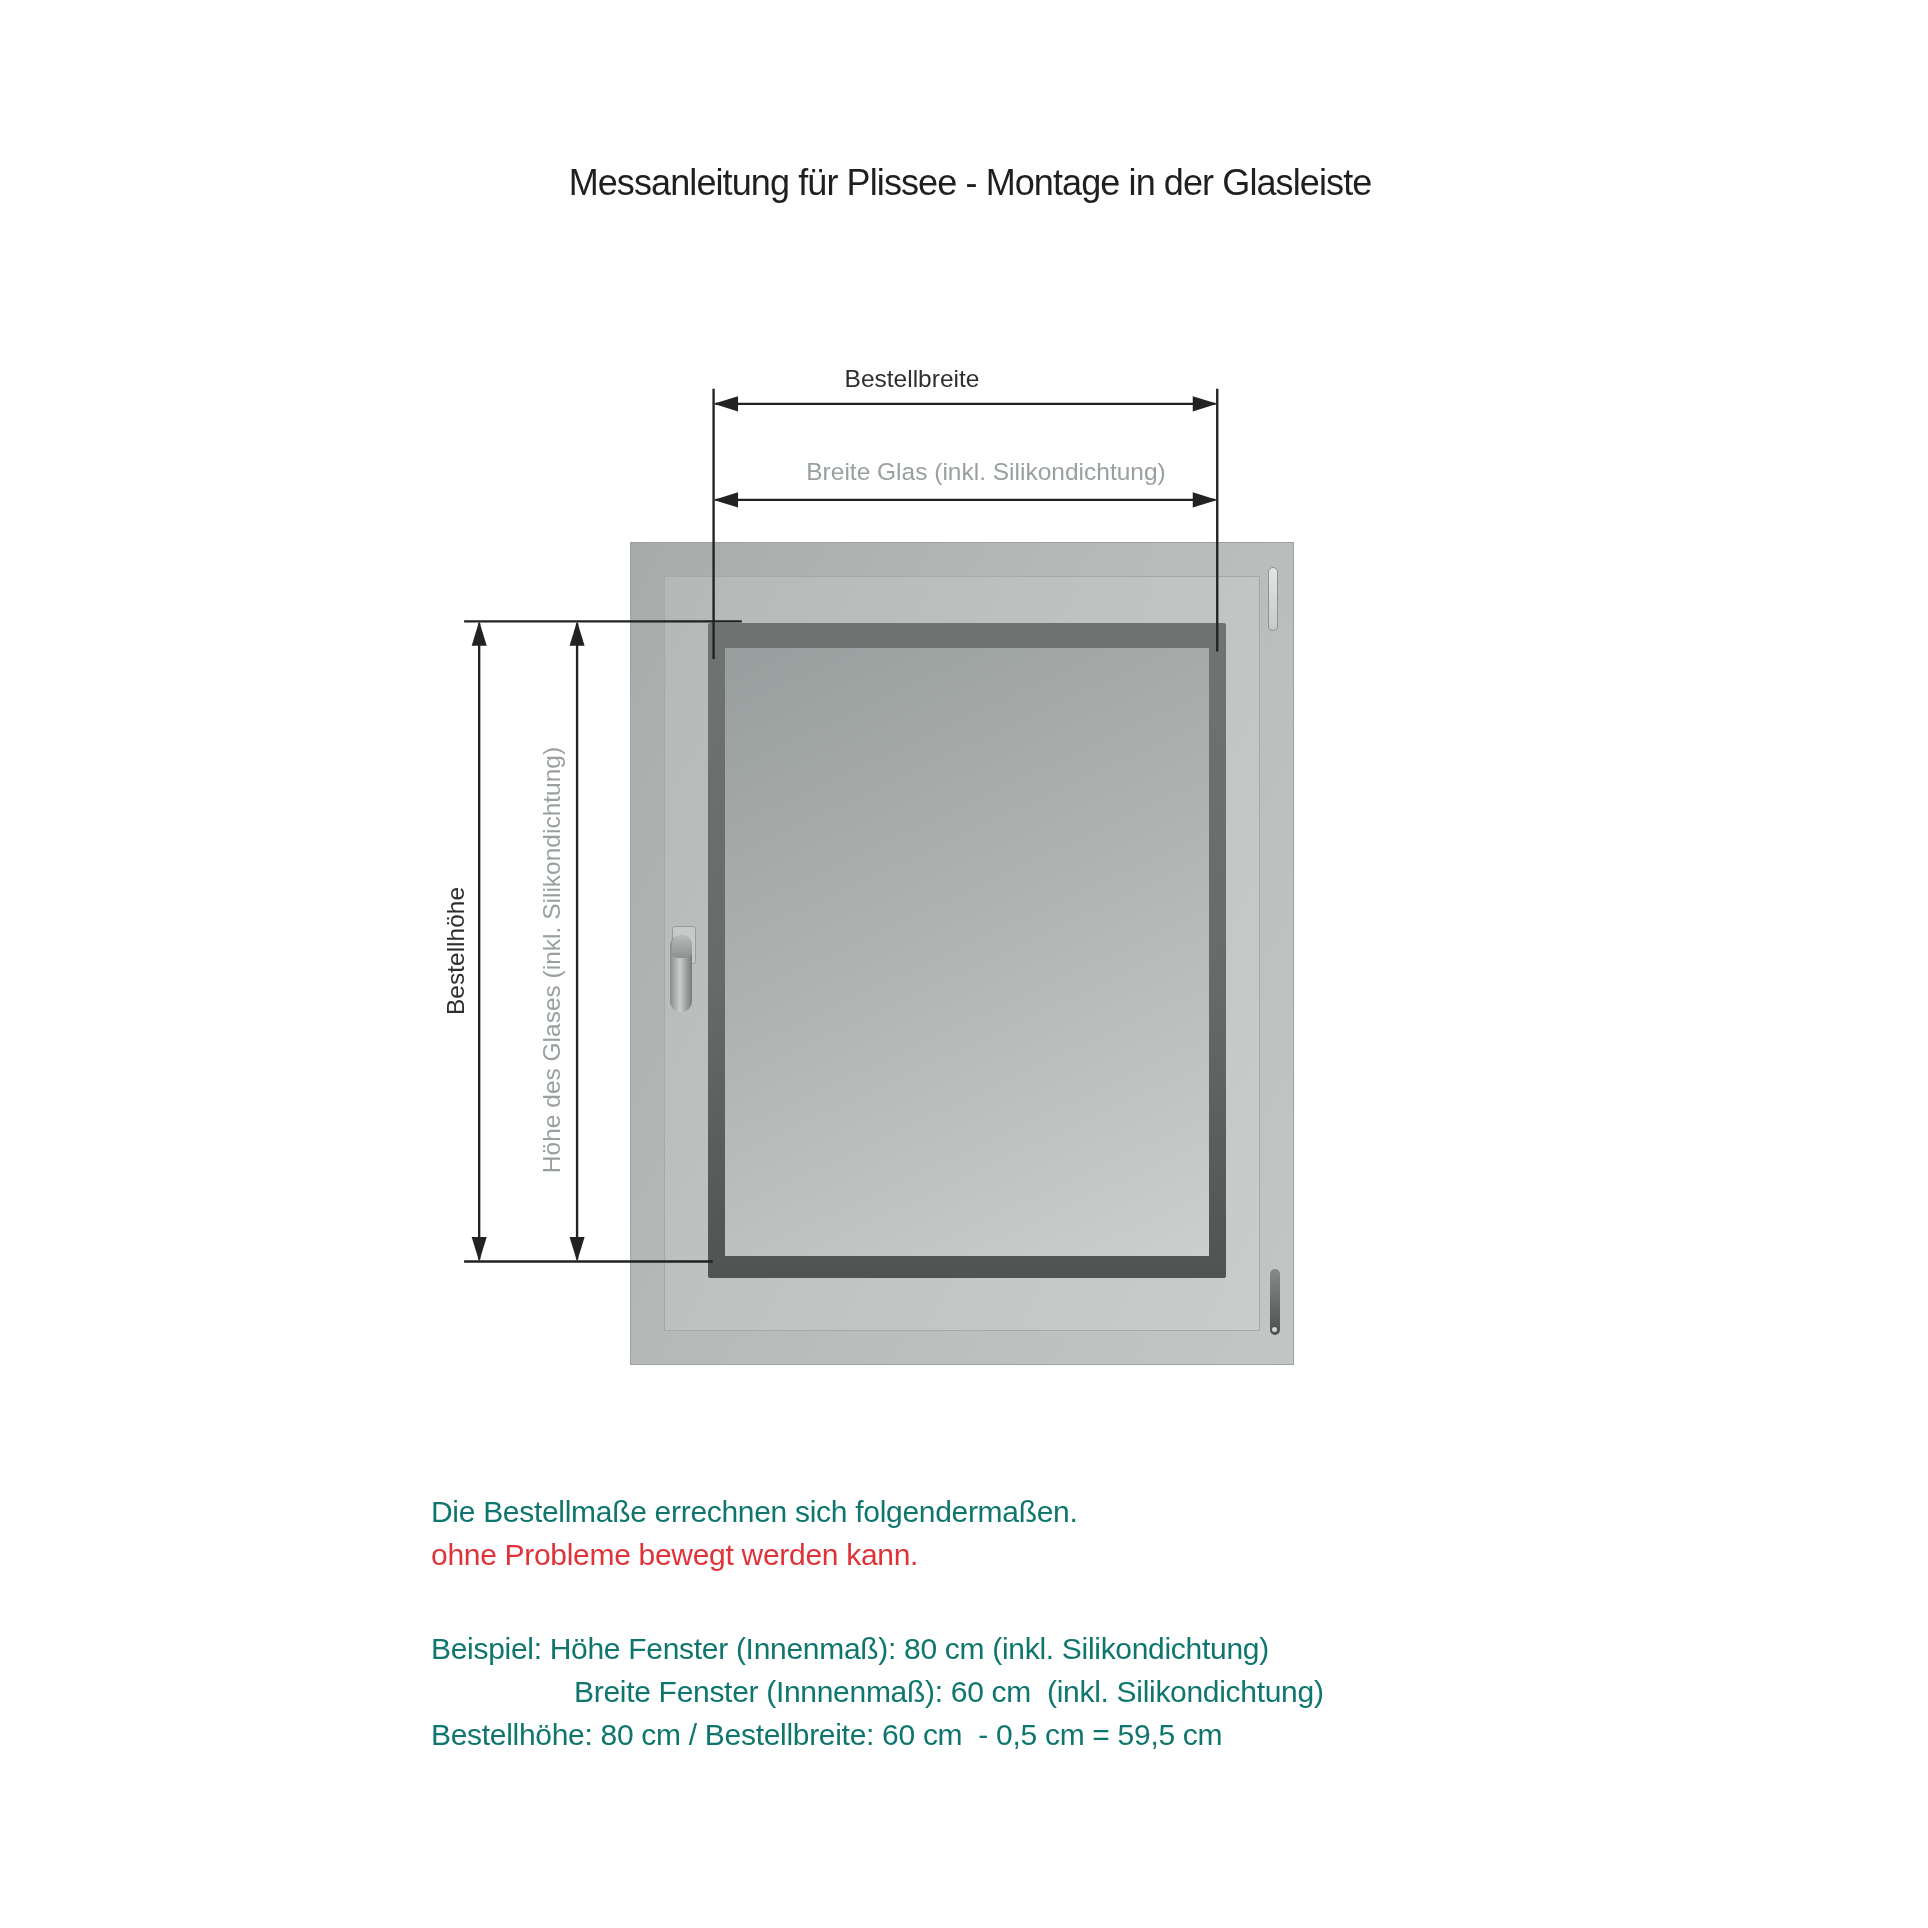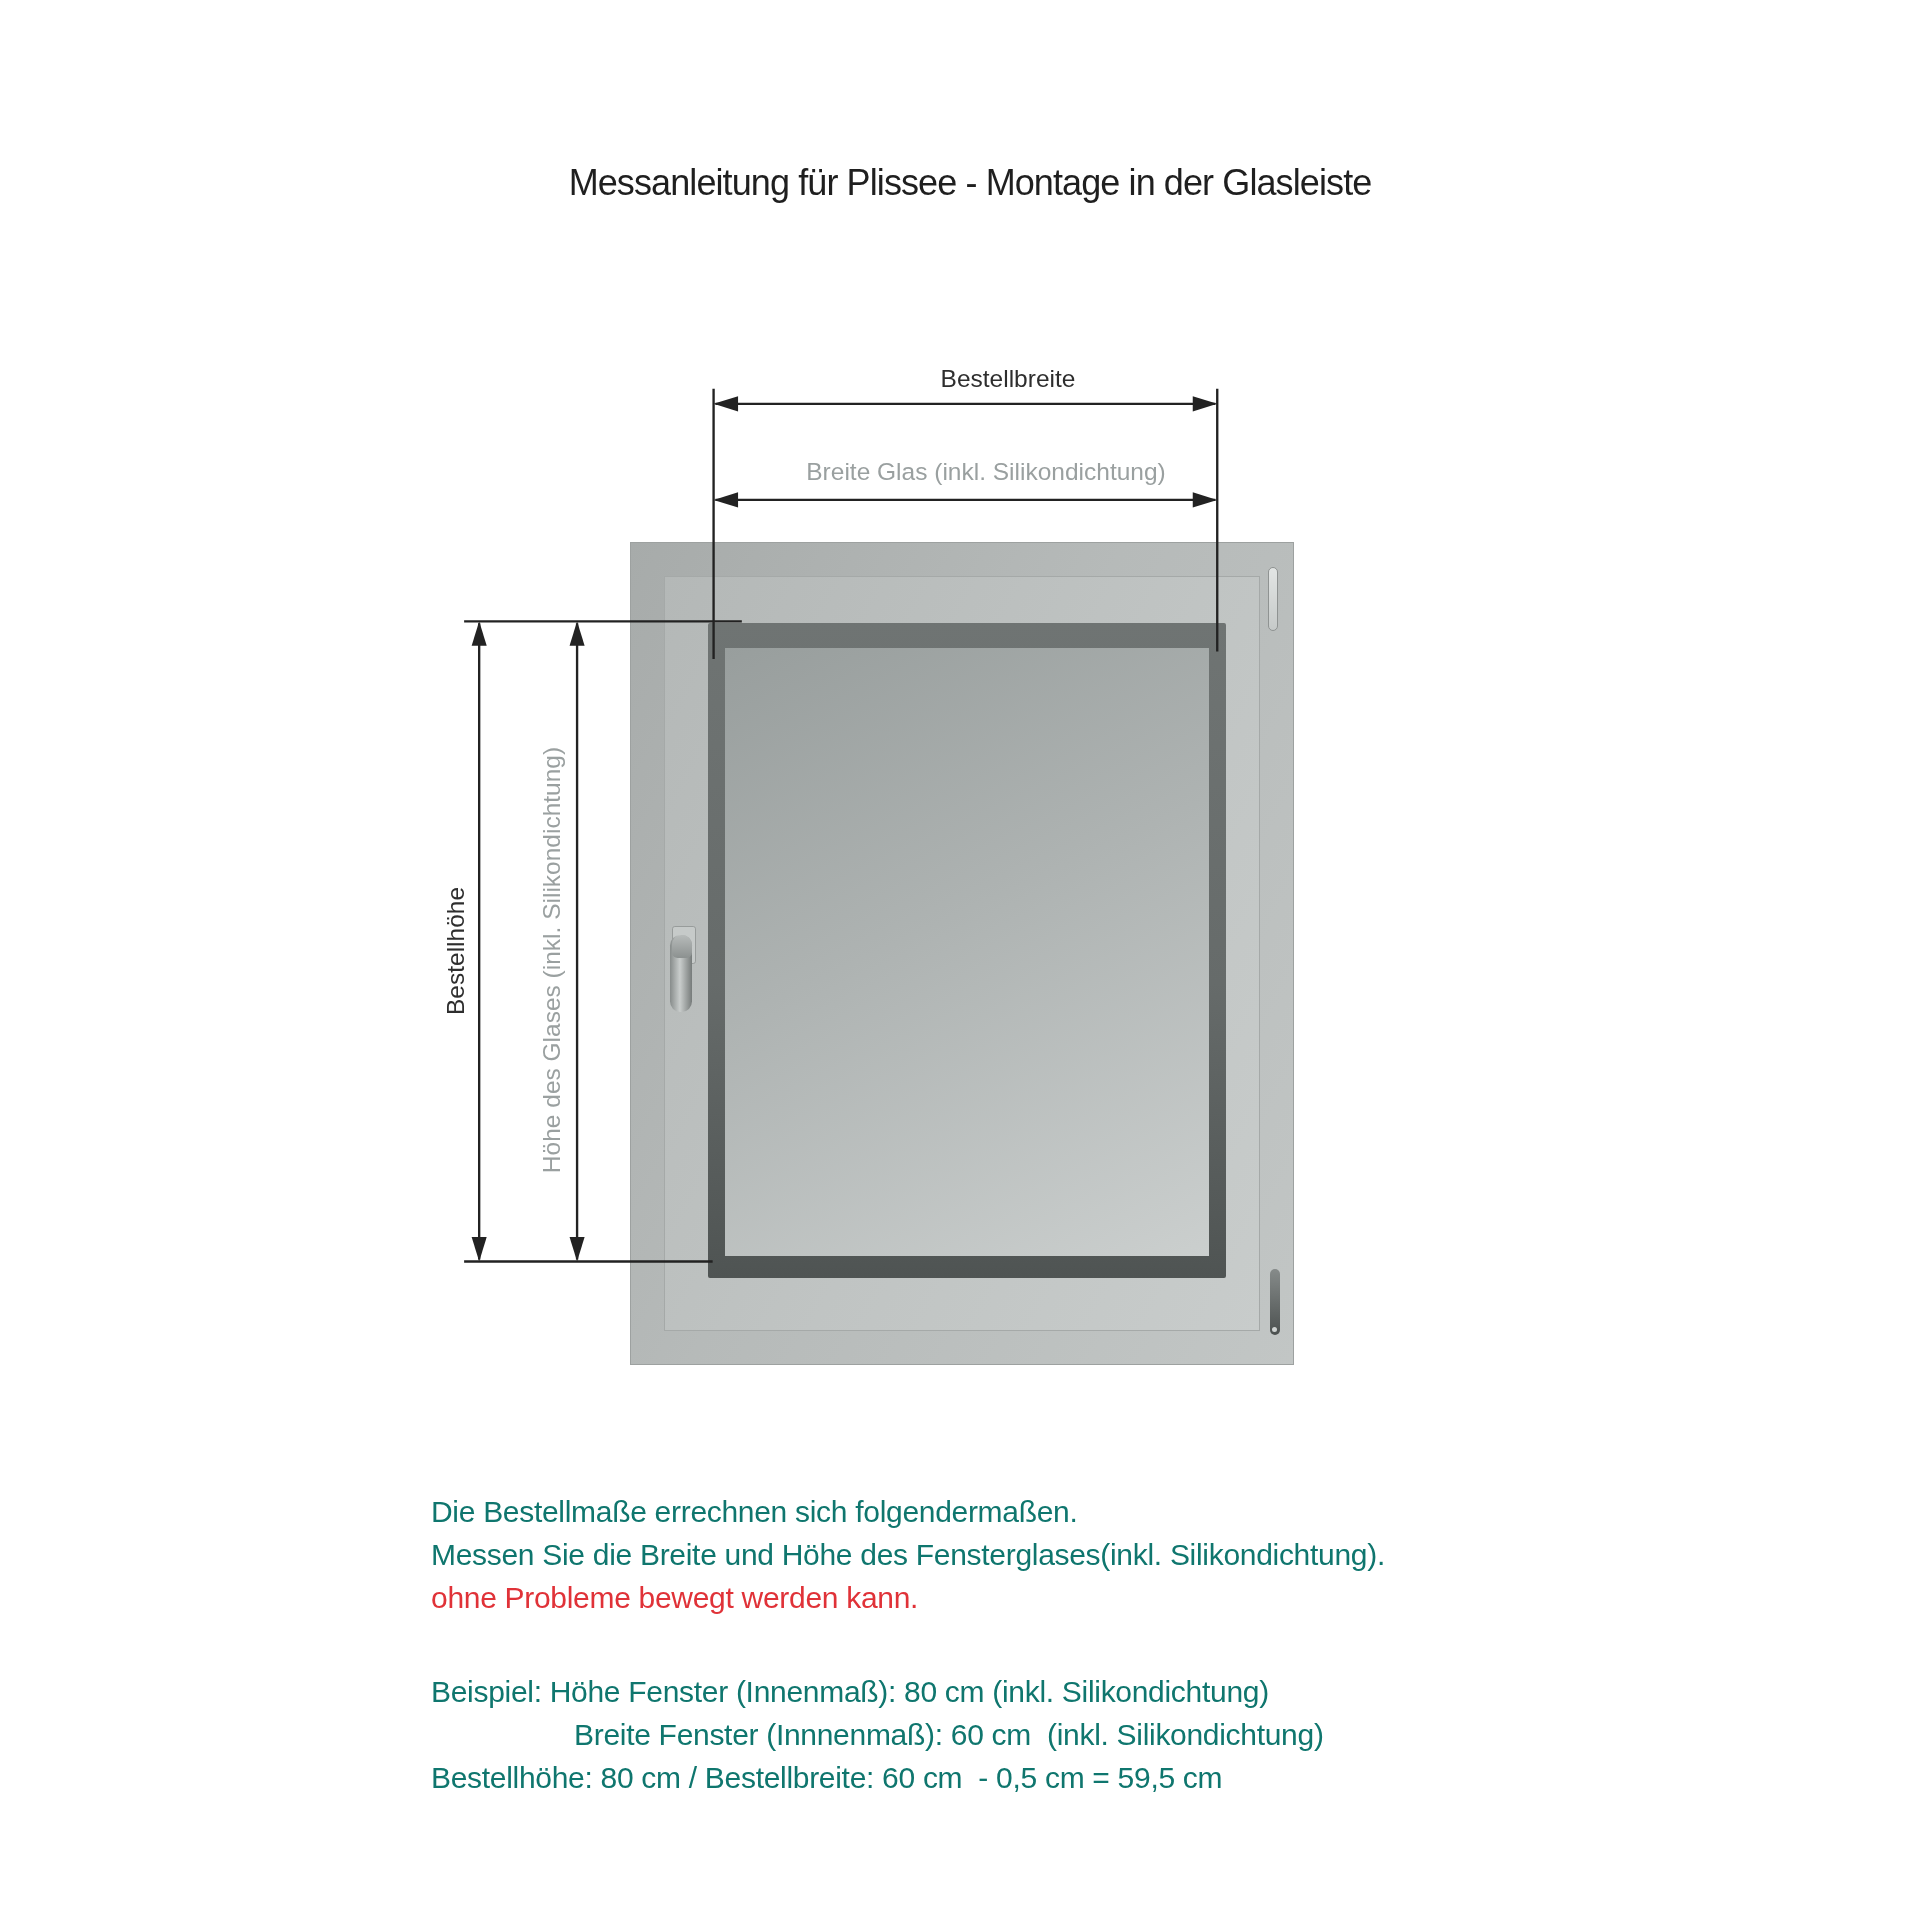--- a/index.html
+++ b/index.html
@@ -76,21 +76,21 @@
     border-radius:9.4px 9.4px 5.6px 5.6px;z-index:6;
   }
   
   .dim-svg{position:absolute;left:0;top:0;width:1928px;height:1928px;z-index:7;}
   
   .dim-label{
     position:absolute;font-size:24.5px;white-space:pre;z-index:8;
   }
   .dim-dark{color:#2e2e2e;}
   .dim-gray{color:#9aa0a0;}
-  .lbl-order-width{left:1008px;top:365px;transform:translateX(-50%);}
+  .lbl-order-width{left:912px;top:365px;transform:translateX(-50%);}
   .lbl-glass-width{left:986px;top:458px;transform:translateX(-50%);}
   .lbl-order-height{
     left:456px;top:951px;
     transform:translate(-50%,-50%) rotate(-90deg);
   }
   .lbl-glass-height{
     left:552px;top:960px;
     transform:translate(-50%,-50%) rotate(-90deg);
   }
   
@@ -154,21 +154,20 @@
     </g>
   </svg>
 
   <div class="dim-label dim-dark lbl-order-width">Bestellbreite</div>
   <div class="dim-label dim-gray lbl-glass-width">Breite Glas (inkl. Silikondichtung)</div>
   <div class="dim-label dim-dark lbl-order-height">Bestellhöhe</div>
   <div class="dim-label dim-gray lbl-glass-height">Höhe des Glases (inkl. Silikondichtung)</div>
 
   <div class="text-block">
     <span class="text-line">Die Bestellmaße errechnen sich folgendermaßen.</span>
-    <span class="text-line">Messen Sie die Breite und Höhe des Fensterglases(inkl. Silikondichtung).</span>
     <span class="text-line warning">ohne Probleme bewegt werden kann.</span>
     <span class="text-line example-first">Beispiel: Höhe Fenster (Innenmaß): 80 cm (inkl. Silikondichtung)</span>
     <span class="text-line example-indent">Breite Fenster (Innnenmaß): 60 cm  (inkl. Silikondichtung)</span>
     <span class="text-line">Bestellhöhe: 80 cm / Bestellbreite: 60 cm  - 0,5 cm = 59,5 cm</span>
   </div>
 
 </div>
 
 
 </body></html>

